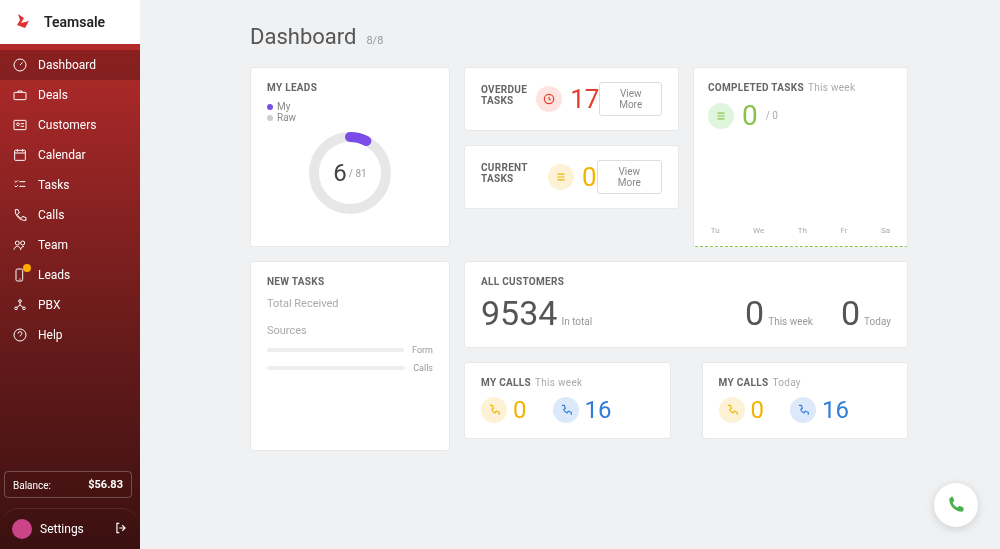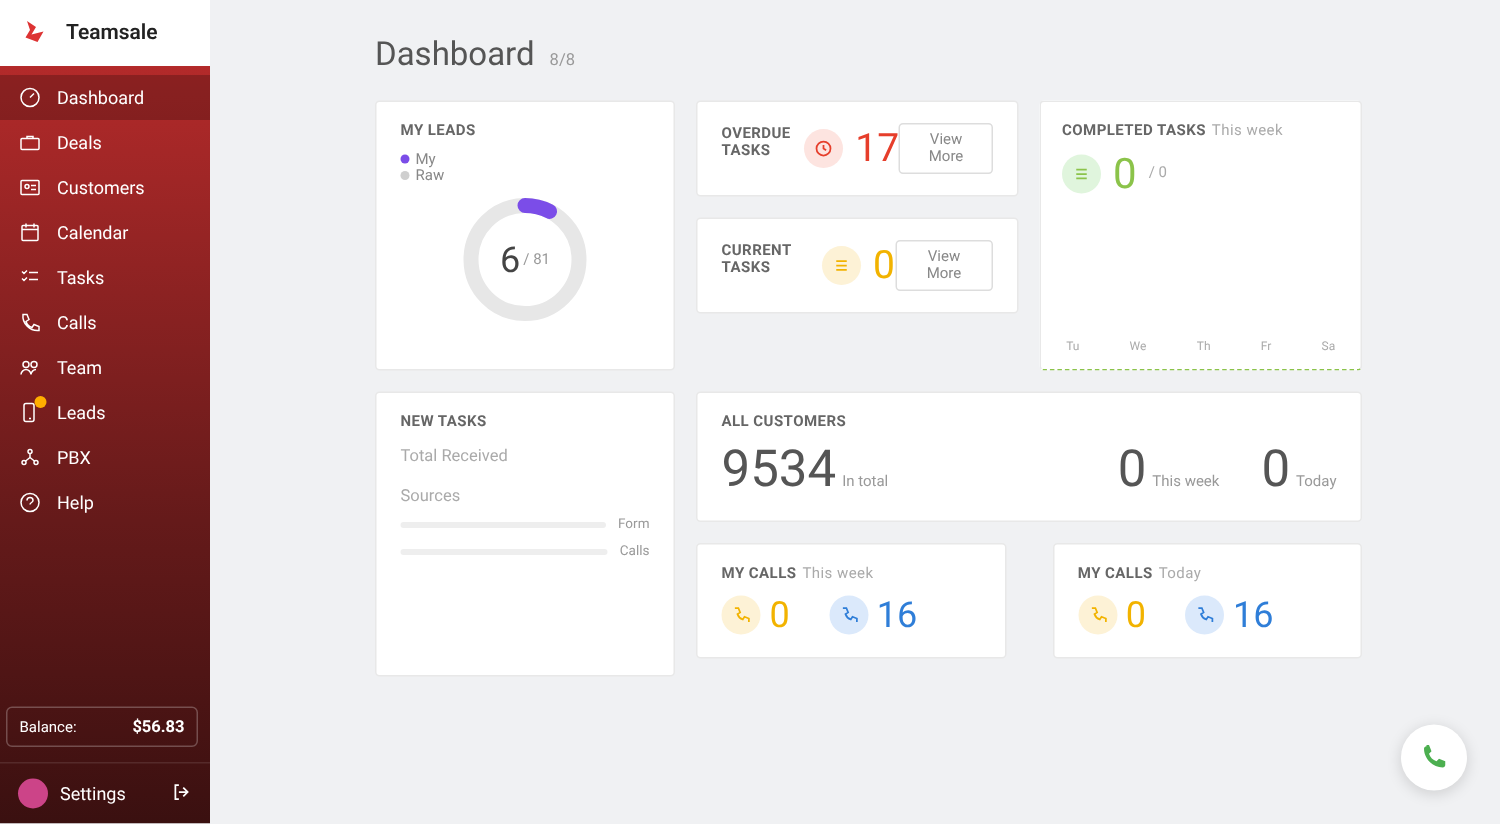--- a/index.html
+++ b/index.html
@@ -11,21 +11,21 @@
 
 .sidebar { position:absolute; left:0; top:44px; width:140px; height:505px; background:linear-gradient(180deg,#b32a2a 0%,#651a1a 60%,#3a1010 100%); display:flex; flex-direction:column; }
 .nav { padding-top:6px; }
 .nav-item { display:flex; align-items:center; gap:10px; padding:7px 12px; color:#fff; font-size:12px; cursor:pointer; position:relative; }
 .nav-item.active { background:rgba(0,0,0,0.22); }
 .nav-icon { width:16px; height:16px; display:flex; align-items:center; justify-content:center; flex-shrink:0; position:relative; }
 .nav-icon svg { stroke:#fff; fill:none; stroke-width:1.5; }
 .badge-dot { position:absolute; top:-3px; right:-3px; width:8px; height:8px; background:#ffae00; border-radius:50%; }
 .balance { margin:auto 8px 10px 4px; padding:6px 8px; border:1px solid rgba(255,255,255,0.25); border-radius:4px; color:#fff; font-size:10px; display:flex; justify-content:space-between; align-items:flex-end; }
 .balance .amt { font-weight:700; font-size:11px; }
-.settings-row { display:flex; align-items:center; gap:8px; padding:10px 12px; color:#fff; font-size:12px; border-top:1px solid rgba(255,255,255,0.1); }
+.settings-row { display:flex; align-items:center; gap:8px; padding:10px 12px; color:#fff; font-size:12px; border-top:1px solid rgba(255,255,255,0.1);border-radius:19px; }
 .avatar { width:20px; height:20px; border-radius:50%; background:#c48; display:inline-block; }
 .logout-icon { margin-left:auto; }
 
 .main { position:absolute; left:140px; top:0; width:860px; height:549px; padding:24px 30px 0 110px; }
 .page-title { font-size:22px; color:#555; font-weight:400; display:flex; align-items:baseline; gap:10px; margin-bottom:18px; }
 .page-title .sub { font-size:11px; color:#999; }
 
 .grid { display:grid; grid-template-columns:200px 215px 215px; gap:14px; align-items:start; }
 .card { background:#fff; border:1px solid #e8e8e8; border-radius:3px; padding:14px 16px; }
 .card-title { font-size:10px; font-weight:700; color:#666; letter-spacing:0.3px; }

